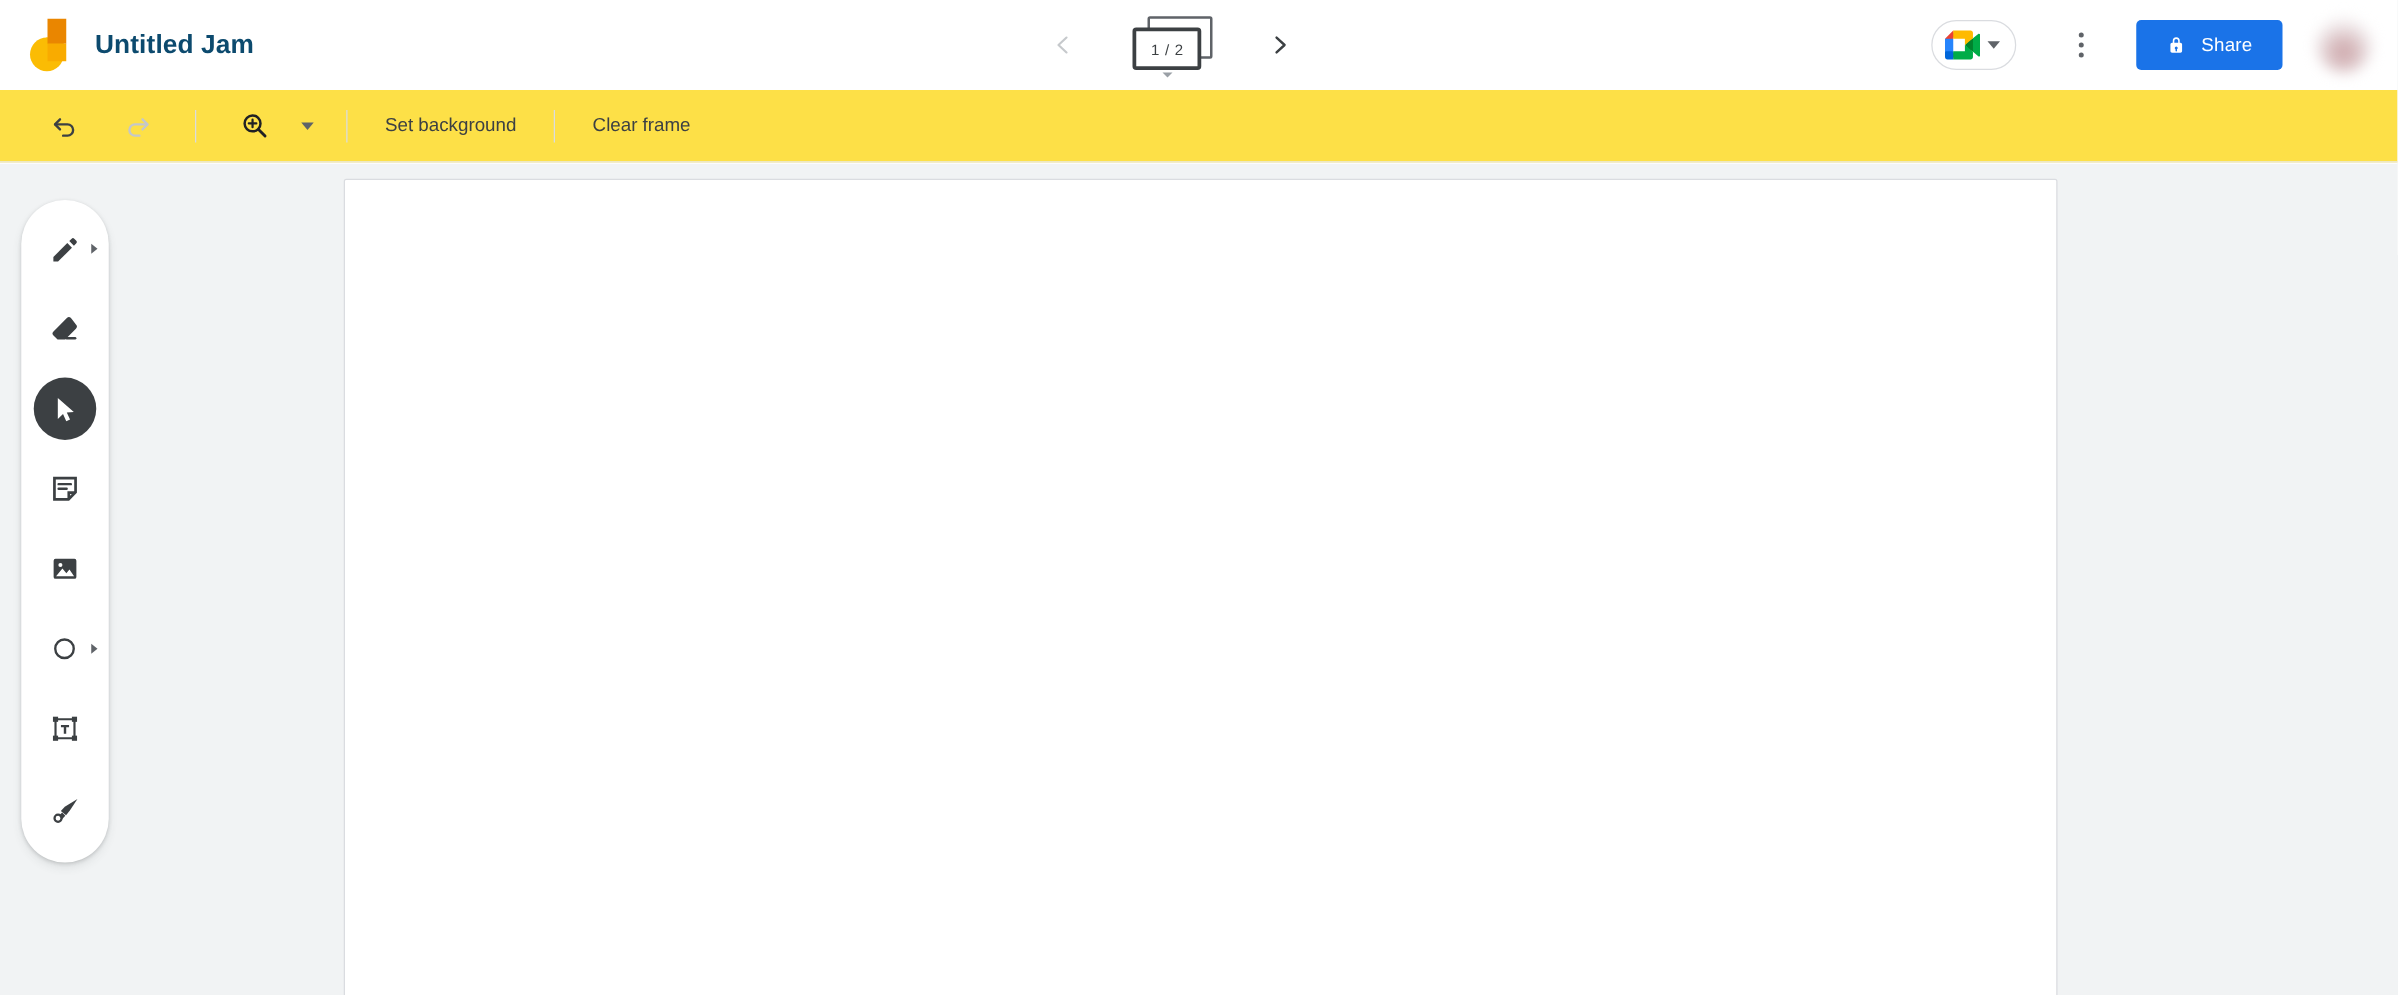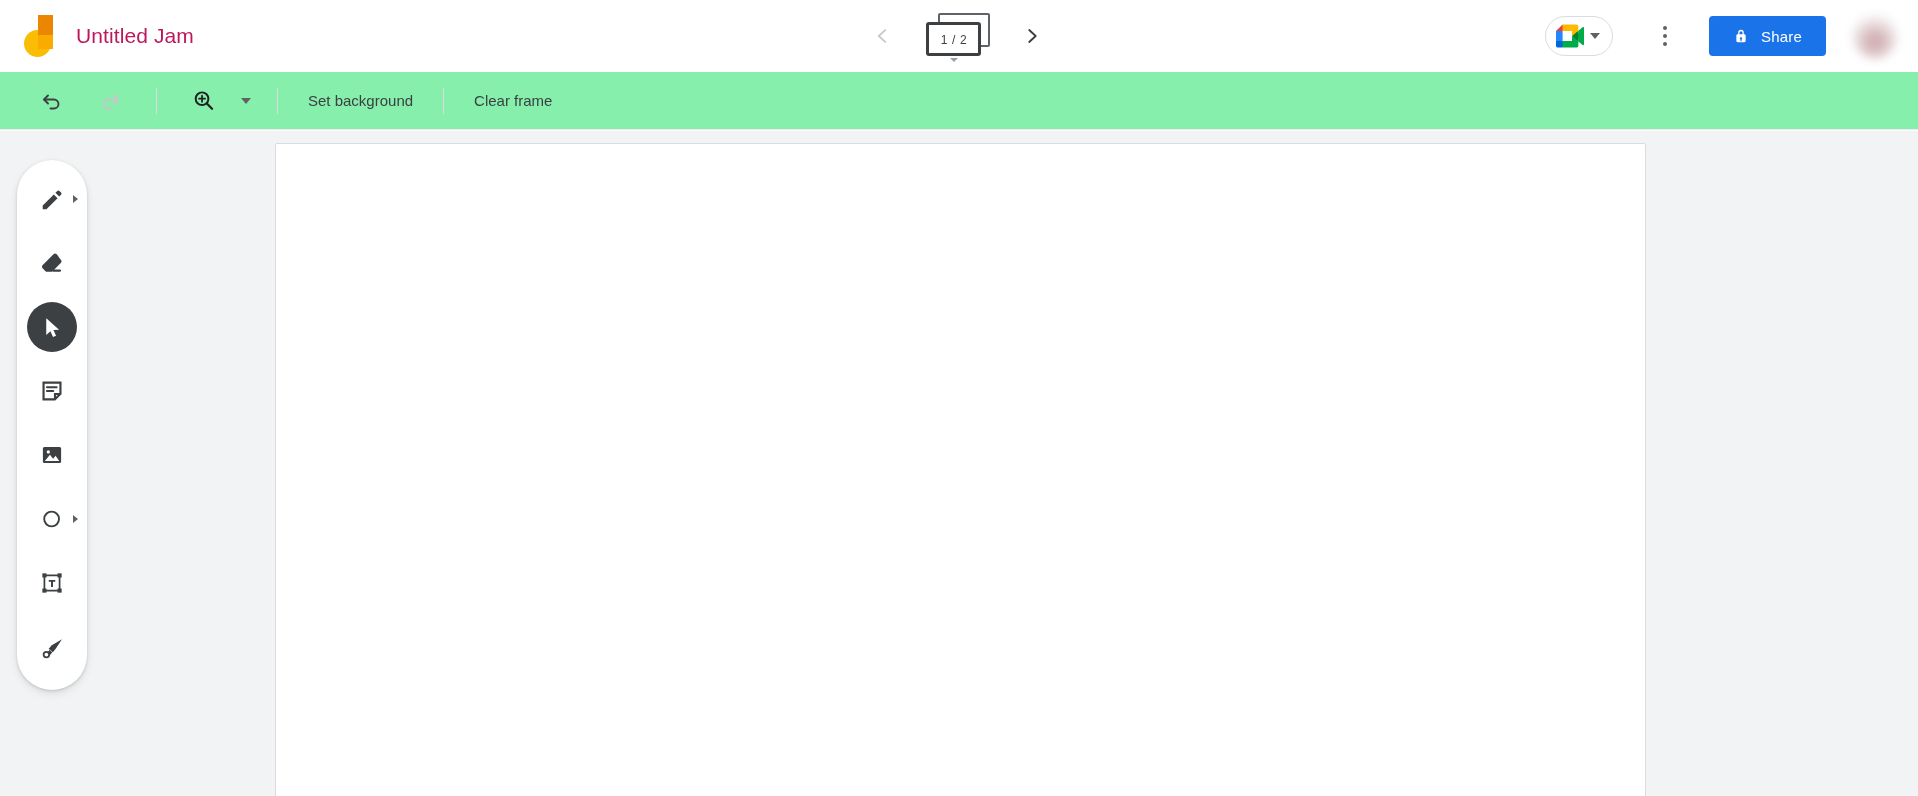--- a/index.html
+++ b/index.html
@@ -67,34 +67,35 @@
   }
   .jam-logo .bar-bot {
     position: absolute;
     left: 14px; top: 20px;
     width: 15px; height: 14px;
     background: #f9ab00;
   }
 
   .jam-title {
     font-size: 21px;
-    color: #be185d;
+    color: #0c4a6e;
     letter-spacing: 0.1px;
     white-space: nowrap;
+    font-weight: bold;
   }
 
   
   .frame-nav {
     position: absolute;
-    left: 860px;
+    left: 828px;
     top: 0;
     height: 72px;
     display: flex;
     align-items: center;
-    gap: 0px;
+    gap: 12px;
   }
 
   .nav-arrow {
     width: 44px; height: 44px;
     display: flex;
     align-items: center;
     justify-content: center;
     border-radius: 50%;
     background: transparent;
     border: none;
@@ -228,21 +229,21 @@
     filter: blur(5px);
     margin-right: 8px;
   }
 
   
   .subbar {
     position: absolute;
     top: 72px; left: 0;
     width: 1918px;
     height: 58px;
-    background: #86efac;
+    background: #fde047;
     border-bottom: 1px solid #e8eaed;
     display: flex;
     align-items: center;
   }
 
   .icon-btn {
     width: 40px; height: 40px;
     display: flex;
     align-items: center;
     justify-content: center;

